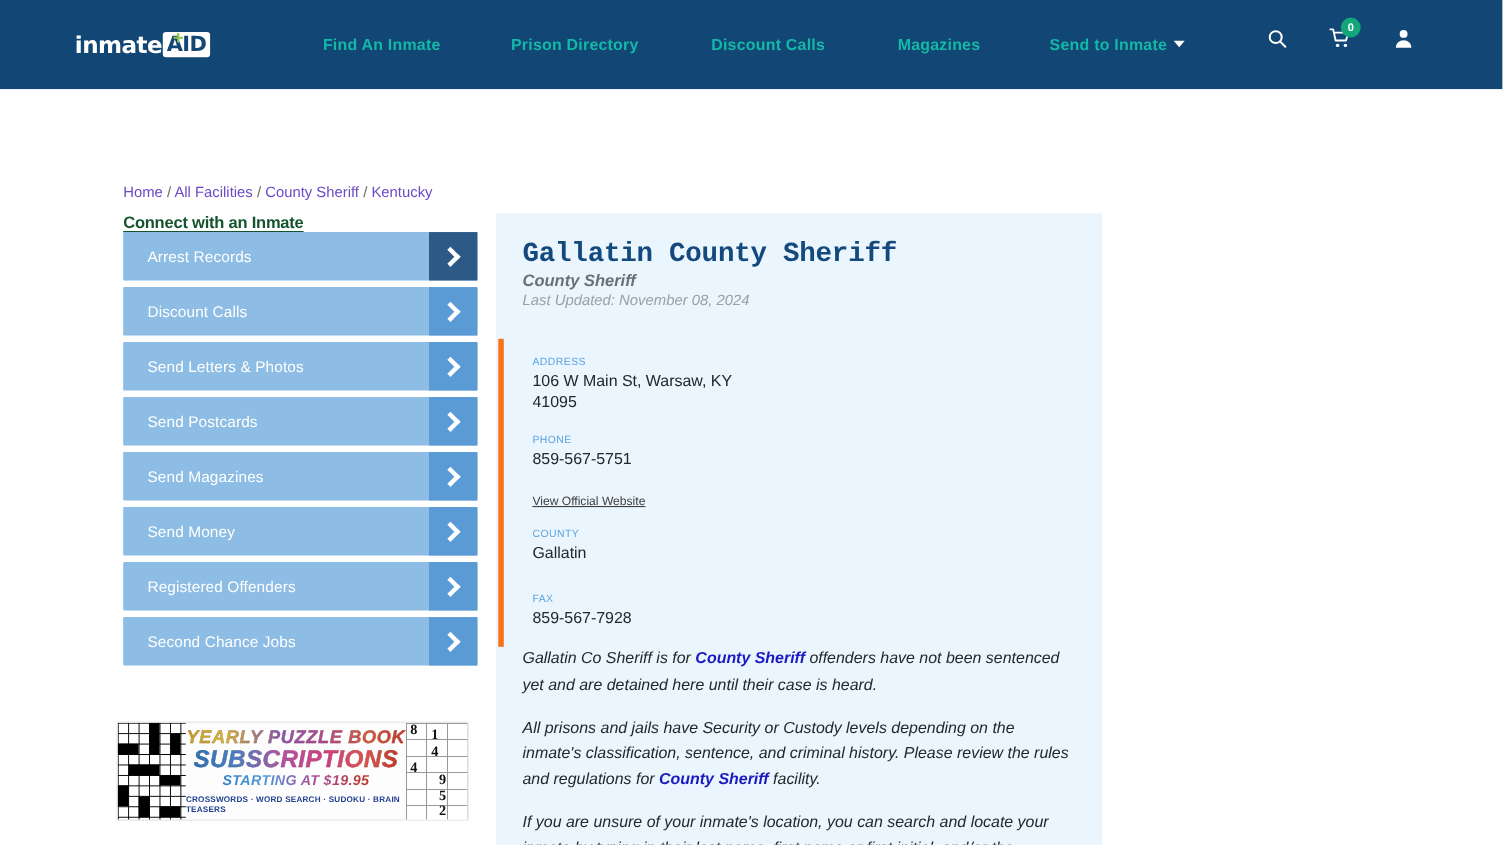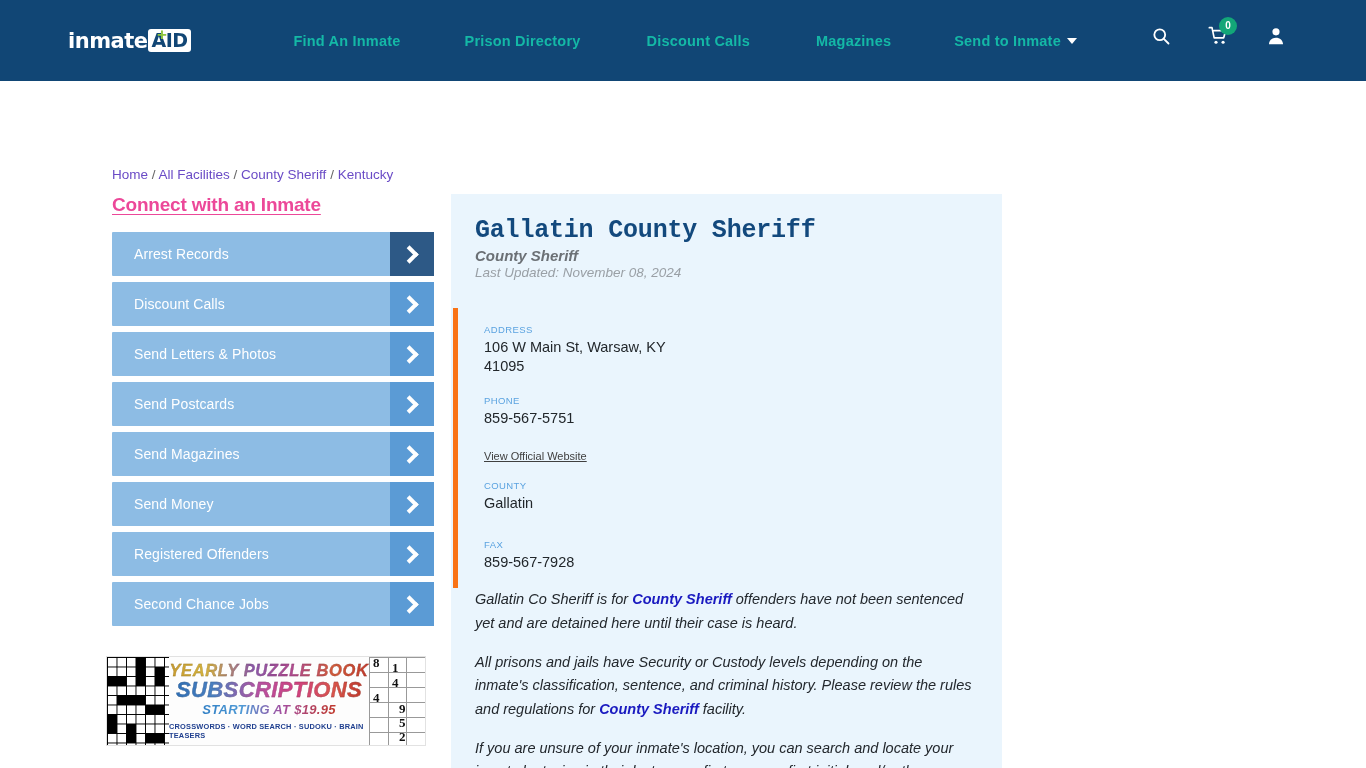--- a/index.html
+++ b/index.html
@@ -109,26 +109,25 @@
   }
   .crumb-sep { color: #666; }
 
   
   .sidebar {
     position: absolute;
     left: 112px; top: 113px;
     width: 322px;
   }
   .sb-title {
-    font-size: 19px;
-    font-weight: 700;
-    color: #ec4899;
+    font-size: 15px;
+    font-weight: 700;
+    color: #14532d;
     text-decoration: underline;
     text-underline-offset: 3px;
-    margin-bottom: 16px;
     letter-spacing: -0.2px;
   }
   .sb-item {
     position: relative;
     height: 44px;
     background: #8dbce4;
     margin-bottom: 6px;
     display: flex; align-items: center;
     cursor: pointer;
     border-radius: 1px;

